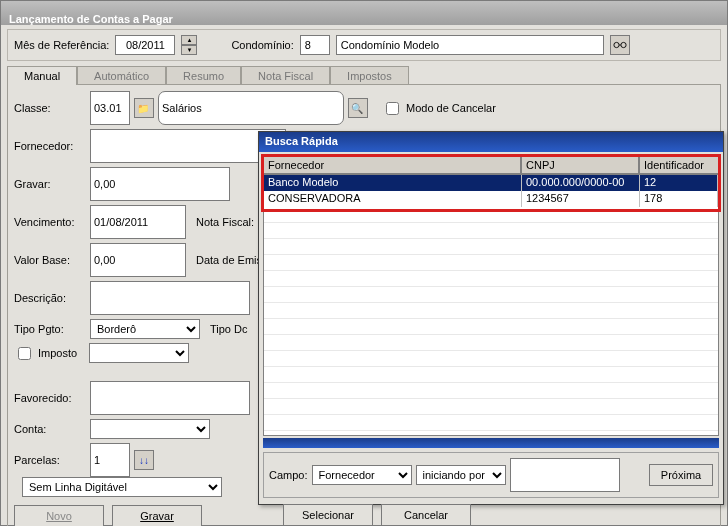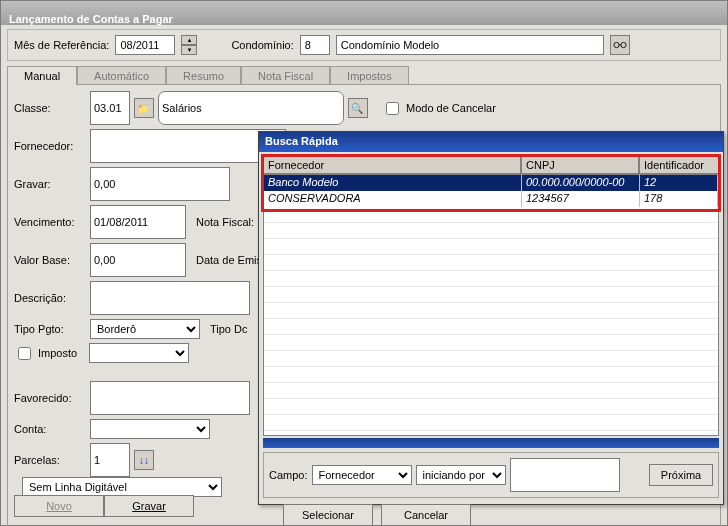--- a/index.html
+++ b/index.html
@@ -17,54 +17,54 @@
   .tab.active { background:#e3e1dc; color:#000; z-index:2;}
   .form-area { border:1px solid #9f9d96; margin:0 6px 6px; padding:6px; position:relative; height:448px;}
   .row { display:flex; align-items:center; margin-bottom:4px; gap:4px;}
   .lbl { width:72px; color:#000;}
   .field { background:#fff; border:1px solid #7a7a7a; height:20px; padding:16px 3px;}
   .icon-btn { width:20px; height:20px; border:1px solid #7a7a7a; background:#d4d0c8; display:inline-flex; align-items:center; justify-content:center; cursor:pointer; font-size:10px;}
   .icon-btn.highlight { background:#f7e24a; border:2px solid #2a9a2a; box-shadow:0 0 0 1px #1a6a1a;}
   .chk { display:inline-flex; align-items:center; gap:4px;}
   .chk input { width:13px; height:13px;}
   .combo { background:#fff; border:1px solid #7a7a7a; height:20px; padding:0 2px;}
-  .bottom-actions { position:absolute; bottom:14px; left:6px; display:flex; }
+  .bottom-actions { position:absolute; bottom:4px; left:6px; display:flex; gap:8px;}
   .big-btn { width:90px; height:22px; background:#e3e1dc; border:1px solid #7a7a7a; cursor:pointer;}
   .big-btn.disabled { color:#888;}
   .linha-sel { position:absolute; bottom:34px; left:14px;}
 
   
   .popup { position:absolute; left:257px; top:130px; width:466px; height:374px; background:#e3e1dc; border:1px solid #404040; box-shadow:2px 2px 4px rgba(0,0,0,.3); z-index:10;}
   .popup-title { background:linear-gradient(#1a3c8a,#2a5cc8); color:#fff; font-weight:bold; padding:3px 6px; height:20px;}
   .popup-body { padding:4px; }
   .grid { position:relative;}
   .red-frame { position:absolute; top:-2px; left:-2px; right:-2px; height:58px; border:3px solid #d82020; pointer-events:none; z-index:5;}
   .grid-head { display:flex; background:#d4d0c8;}
   .gh { border:1px solid #808080; padding:2px 4px; background:#d4d0c8; font-weight:normal;}
   .gh1 { width:258px;} .gh2 { width:118px;} .gh3 { flex:1;}
-  .grid-row { display:flex; background:#fff; height:16px;font-style:italic;}
+  .grid-row { display:flex; background:#fff; height:16px;}
   .grid-row.sel { background:#0a246a; color:#fff;}
   .gc { padding:1px 4px; border-right:1px solid #c0c0c0;}
   .gc1 { width:258px;} .gc2 { width:118px;} .gc3 { flex:1;}
   .grid-scroll { height:262px; background:#fff; border:1px solid #808080; overflow:hidden;}
   .grid-rows-container { background: repeating-linear-gradient(#fff,#fff 15px,#e8e8e8 15px,#e8e8e8 16px); height:100%;}
   .popup-sep { height:10px; background:linear-gradient(#1a3c8a,#2a5cc8); margin:2px 0;}
   .popup-search { border:1px solid #a0a0a0; padding:5px; display:flex; align-items:center; gap:4px; margin-top:4px;}
   .popup-actions { display:flex; gap:8px; padding:6px 0 2px; justify-content:flex-start; margin-left:20px;}
   svg.binicon{width:14px;height:12px;}
 </style>
 </head>
 <body>
 
 <div class="window">
   <div class="titlebar">Lançamento de Contas a Pagar</div>
 
   <div class="refbar">
     <label>Mês de Referência:</label>
-    <input class="refinput" style="width: 60px;" value="08/2011">
+    <input class="refinput" style="width: 60px; text-align: center;" value="08/2011">
     <span class="spinner">
       <button>▴</button>
       <button>▾</button>
     </span>
     <label style="margin-left:28px">Condomínio:</label>
     <input class="refinput" style="width: 30px;" value="8">
     <input class="refinput" style="width: 268px;" value="Condomínio Modelo">
     <span class="binoc">
       <svg class="binicon" viewBox="0 0 16 12">
           <circle cx="4" cy="6" r="3" fill="none" stroke="#000"></circle>

